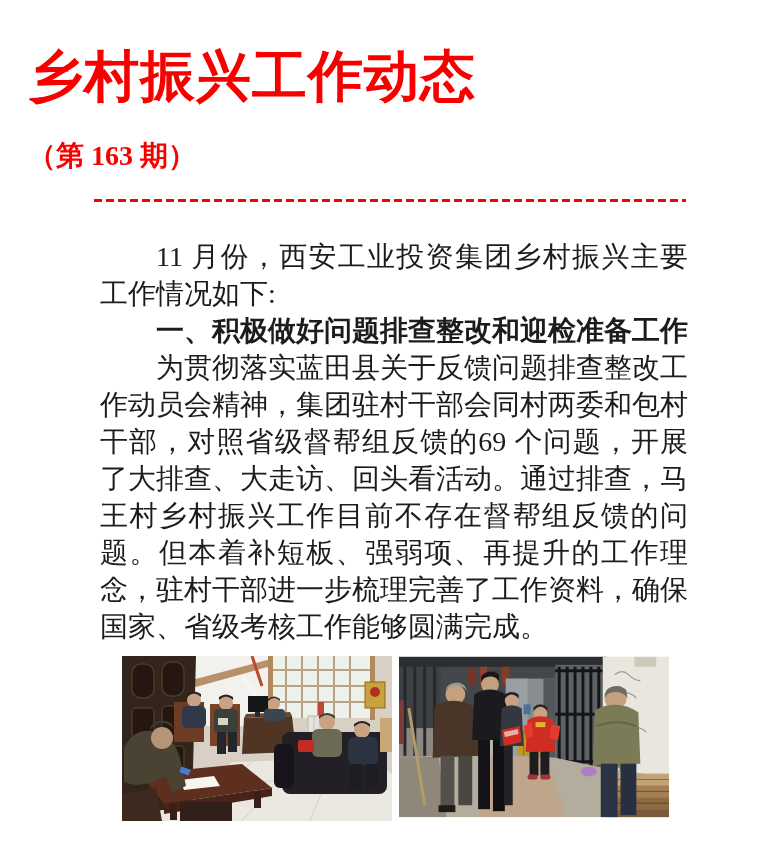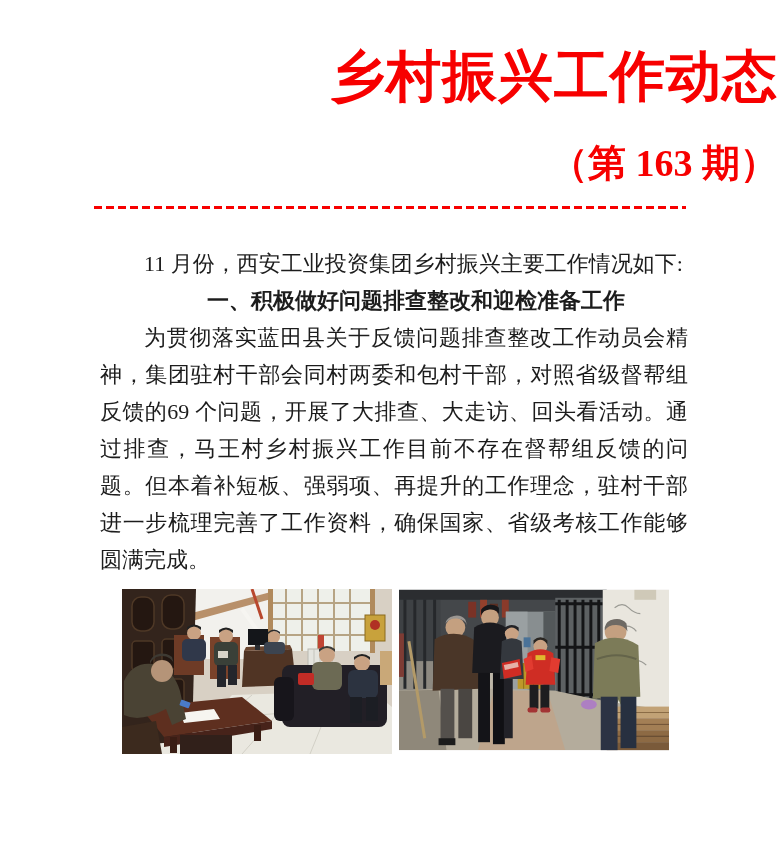--- a/index.html
+++ b/index.html
@@ -7,48 +7,48 @@
     position: relative;
     width: 778px;
     height: 845px;
     background: #ffffff;
     overflow: hidden;
     font-family: "Liberation Serif", "DejaVu Serif", serif;
     color: var(--body-text, #1c1c1c);
   }
   .masthead {
     padding-left: 28px;
-    text-align: right;
+    text-align: left;
   }
   .doc-title {
     margin-top: 44px;
     font-size: 55px;
     line-height: 66px;
     font-weight: bold;
     color: var(--accent, #f70000);
     letter-spacing: 1px;
   }
   .doc-issue {
-    margin-top: 34px;
-    font-size: 38px;
+    margin-top: 27px;
+    font-size: 28px;
     line-height: 38px;
     font-weight: bold;
     color: var(--accent, #f70000);
   }
   .divider {
     width: 592px;
     height: 3px;
     margin: 24px auto 0 94px;
     background: repeating-linear-gradient(90deg,
       var(--accent, #f70000) 0 8px, transparent 8px 12px);
   }
   .content {
     margin: 36px 76px 0 100px;
     width: 588px;
-    font-size: 22px;
+    font-size: 28px;
     line-height: 37px;
   }
   .intro-line {
     text-indent: 2em;
     text-align: justify;
   }
   .section-heading {
     text-indent: 2em;
     font-family: Liberation Sans, sans-serif;
     font-weight: bold;

